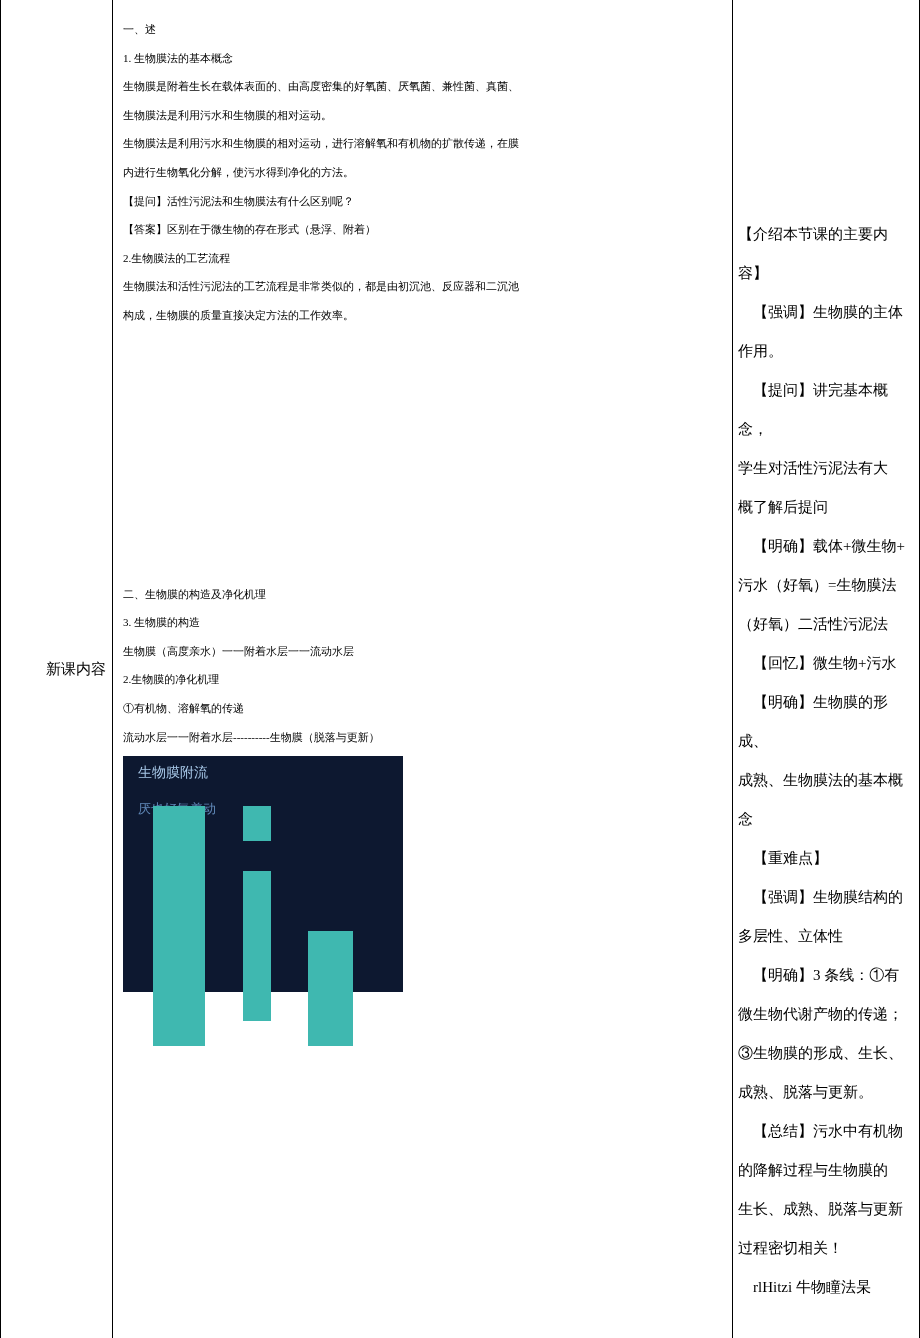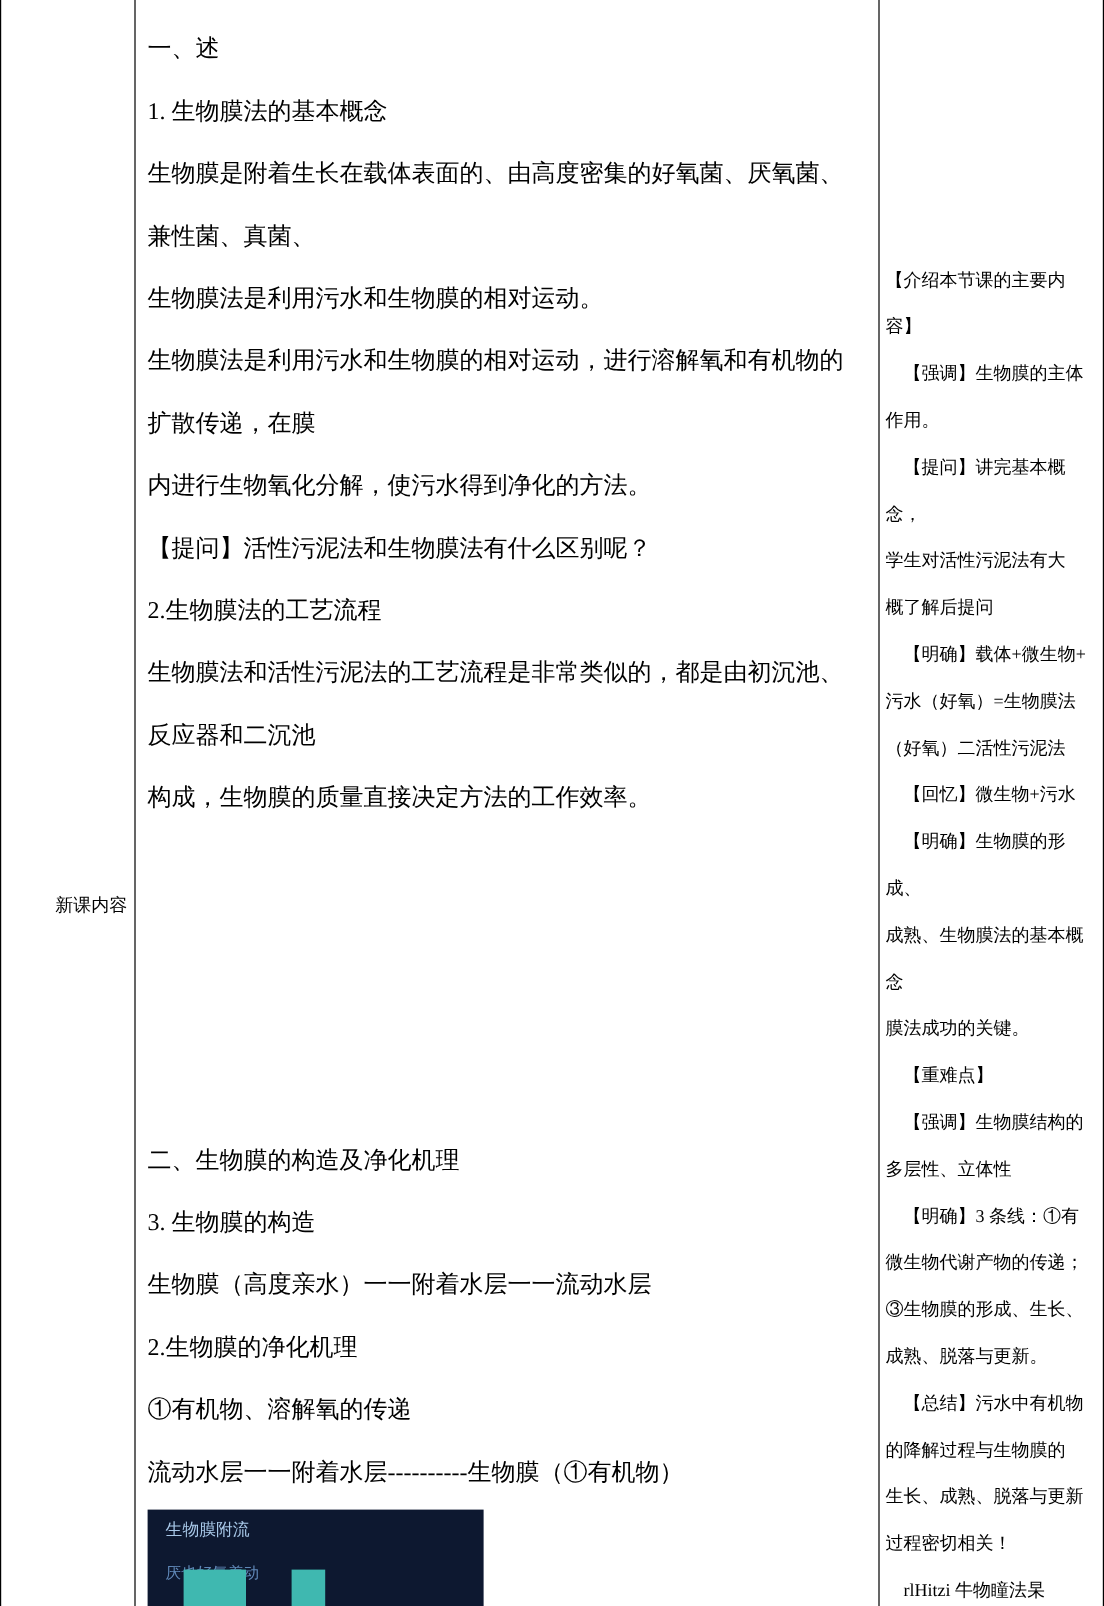--- a/index.html
+++ b/index.html
@@ -38,21 +38,21 @@
       display: flex;
       flex-direction: column;
     }
     .row-label {
       writing-mode: horizontal-tb;
       text-align: left;
       margin-left: 39px;
     }
     .middle-line {
       line-height: 2.6;
-      font-size: 20px;
+      font-size: 11px;
     }
     .right-line {
       line-height: 2.6;
       font-size: 15px;
     }
     .right-spacer {
       height: 200px;
     }
     .section-gap {
       height: 250px;
@@ -119,32 +119,33 @@
   </div>
 
   <div class="col-middle">
     <div class="middle-line">一、述</div>
     <div class="middle-line">1. 生物膜法的基本概念</div>
     <div class="middle-line">生物膜是附着生长在载体表面的、由高度密集的好氧菌、厌氧菌、兼性菌、真菌、</div>
     <div class="middle-line">生物膜法是利用污水和生物膜的相对运动。</div>
     <div class="middle-line">生物膜法是利用污水和生物膜的相对运动，进行溶解氧和有机物的扩散传递，在膜</div>
     <div class="middle-line">内进行生物氧化分解，使污水得到净化的方法。</div>
     <div class="middle-line">【提问】活性污泥法和生物膜法有什么区别呢？</div>
+    <div class="middle-line">【答案】区别在于微生物的存在形式（悬浮、附着）</div>
     <div class="middle-line">2.生物膜法的工艺流程</div>
     <div class="middle-line">生物膜法和活性污泥法的工艺流程是非常类似的，都是由初沉池、反应器和二沉池</div>
     <div class="middle-line">构成，生物膜的质量直接决定方法的工作效率。</div>
 
     <div class="section-gap"></div>
 
     <div class="middle-line">二、生物膜的构造及净化机理</div>
     <div class="middle-line">3. 生物膜的构造</div>
     <div class="middle-line">生物膜（高度亲水）一一附着水层一一流动水层</div>
     <div class="middle-line">2.生物膜的净化机理</div>
     <div class="middle-line">①有机物、溶解氧的传递</div>
-    <div class="middle-line">流动水层一一附着水层----------生物膜（①有机物）</div>
+    <div class="middle-line">流动水层一一附着水层----------生物膜（脱落与更新）</div>
 
     <div class="diagram">
       <div class="diagram-label1">生物膜附流</div>
       <div class="diagram-label2">厌也好氧着动</div>
       <div class="bar bar1"></div>
       <div class="bar bar2"></div>
       <div class="bar bar3"></div>
       <div class="bar bar4"></div>
     </div>
   </div>
@@ -157,21 +158,20 @@
     <div class="right-line">作用。</div>
     <div class="right-line">　【提问】讲完基本概念，</div>
     <div class="right-line">学生对活性污泥法有大</div>
     <div class="right-line">概了解后提问</div>
     <div class="right-line">　【明确】载体+微生物+</div>
     <div class="right-line">污水（好氧）=生物膜法</div>
     <div class="right-line">（好氧）二活性污泥法</div>
     <div class="right-line">　【回忆】微生物+污水</div>
     <div class="right-line">　【明确】生物膜的形成、</div>
     <div class="right-line">成熟、生物膜法的基本概念</div>
-    <div class="right-line">膜法成功的关键。</div>
     <div class="right-line">　【重难点】</div>
     <div class="right-line">　【强调】生物膜结构的</div>
     <div class="right-line">多层性、立体性</div>
     <div class="right-line">　【明确】3 条线：①有</div>
     <div class="right-line">微生物代谢产物的传递；</div>
     <div class="right-line">③生物膜的形成、生长、</div>
     <div class="right-line">成熟、脱落与更新。</div>
     <div class="right-line">　【总结】污水中有机物</div>
     <div class="right-line">的降解过程与生物膜的</div>
     <div class="right-line">生长、成熟、脱落与更新</div>

